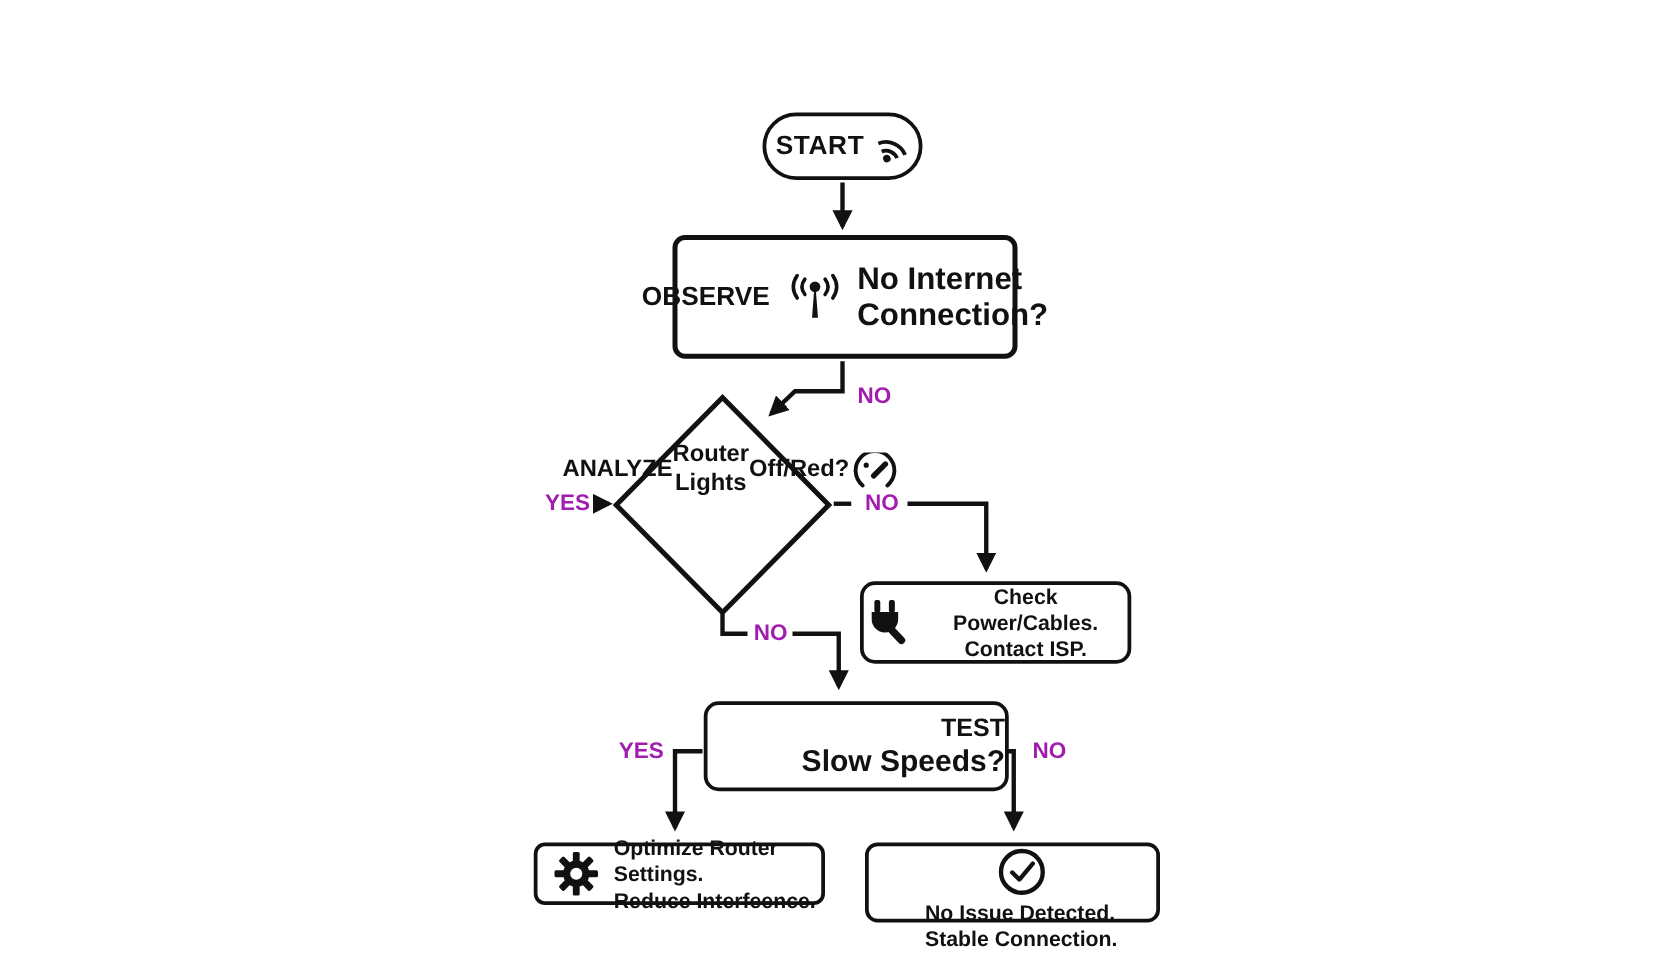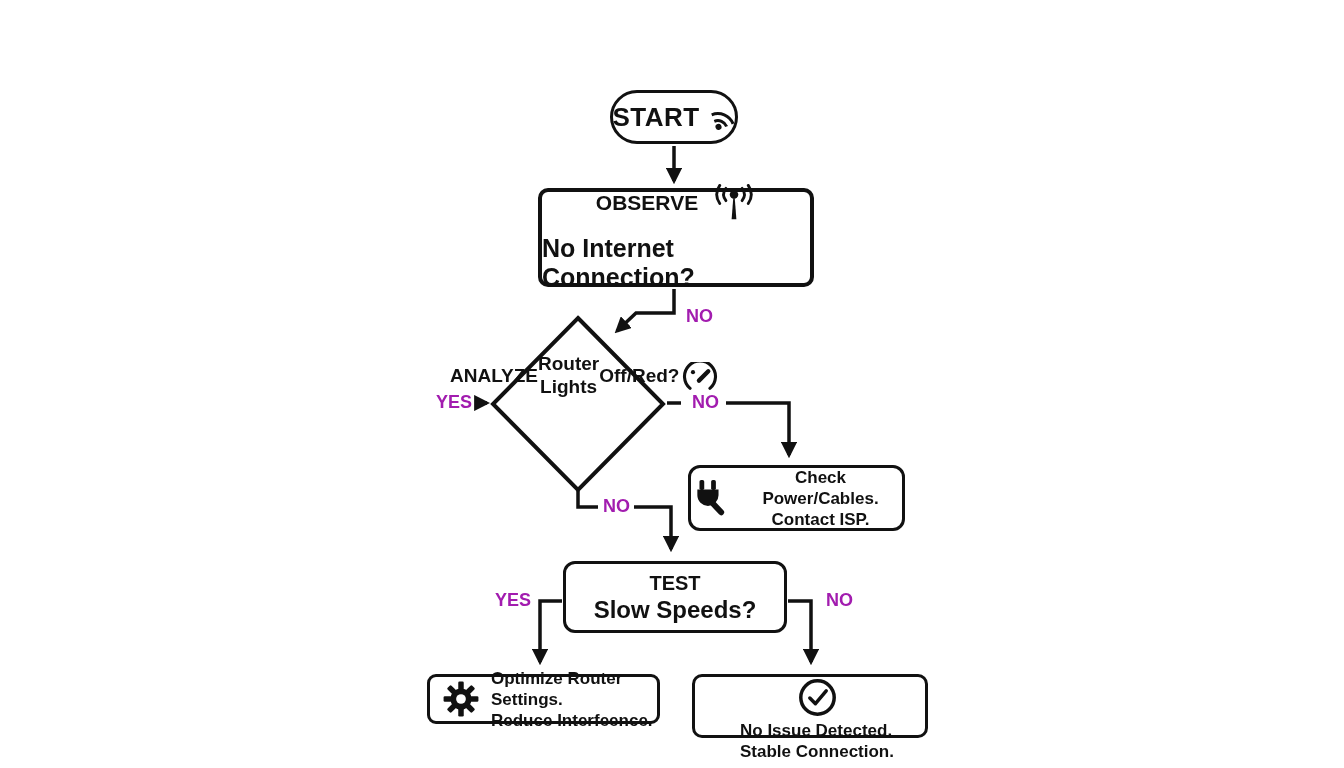--- a/index.html
+++ b/index.html
@@ -12,34 +12,34 @@
     position:absolute;left:0;top:16px;width:1344px;text-align:center;
     font-size:31px;letter-spacing:-1px;color:#111111;
   }
   .svg-layer{position:absolute;left:0;top:0;z-index:1;}
   .node{
     position:absolute;background:#ffffff;border:3.5px solid #111111;
     box-sizing:border-box;display:flex;align-items:center;justify-content:center;
     z-index:2;
   }
   .pill-start{left:610px;top:90px;width:128px;height:54px;border-radius:27px;gap:9px;}
-  .pill-start .lbl{font-size:26px;letter-spacing:0.5px;}
+  .pill-start .lbl{font-size:21px;letter-spacing:0.5px;}
   .box-observe{left:538px;top:188px;width:276px;height:99px;border-radius:10px;
-    border-width:4px;flex-direction:column;gap:12px;}
+    border-width:4px;flex-direction:row;gap:12px;}
   .observe-row{display:flex;align-items:center;gap:14px;}
   .observe-row .lbl{font-size:21px;}
   .box-observe .question{font-size:25px;}
   .diamond-content{
     position:absolute;left:450px;top:352px;width:200px;z-index:2;
     display:flex;flex-direction:row;align-items:center;text-align:center;justify-content:space-between;
   }
   .diamond-content .line{font-size:19px;line-height:23px;}
   .diamond-content .gauge-wrap{margin-top:4px;}
   .box-check{left:688px;top:465px;width:217px;height:66px;border-radius:12px;gap:12px;}
-  .box-test{left:563px;top:561px;width:224px;height:72px;border-radius:12px;flex-direction:column;}
+  .box-test{left:563px;top:561px;width:244px;height:72px;border-radius:12px;flex-direction:column;align-items:flex-end;}
   .box-test .lbl{font-size:20px;line-height:26px;}
   .box-test .question{font-size:24px;line-height:28px;}
   .box-optimize{left:427px;top:674px;width:233px;height:50px;border-radius:9px;gap:11px;justify-content:flex-start;padding-left:12px;}
   .box-noissue{left:692px;top:674px;width:236px;height:64px;border-radius:10px;gap:2px;justify-content:flex-start;padding-left:14px;flex-direction:column;}
   .twoline{display:flex;flex-direction:column;font-size:17px;line-height:21px;}
   .twoline.center{align-items:center;text-align:center;}
   .edge-label{position:absolute;font-size:18px;z-index:3;color:#a21caf;}
   .lab-observe-no{left:686px;top:306px;}
   .lab-analyze-yes{left:436px;top:392px;}
   .lab-analyze-no-right{left:692px;top:392px;}

